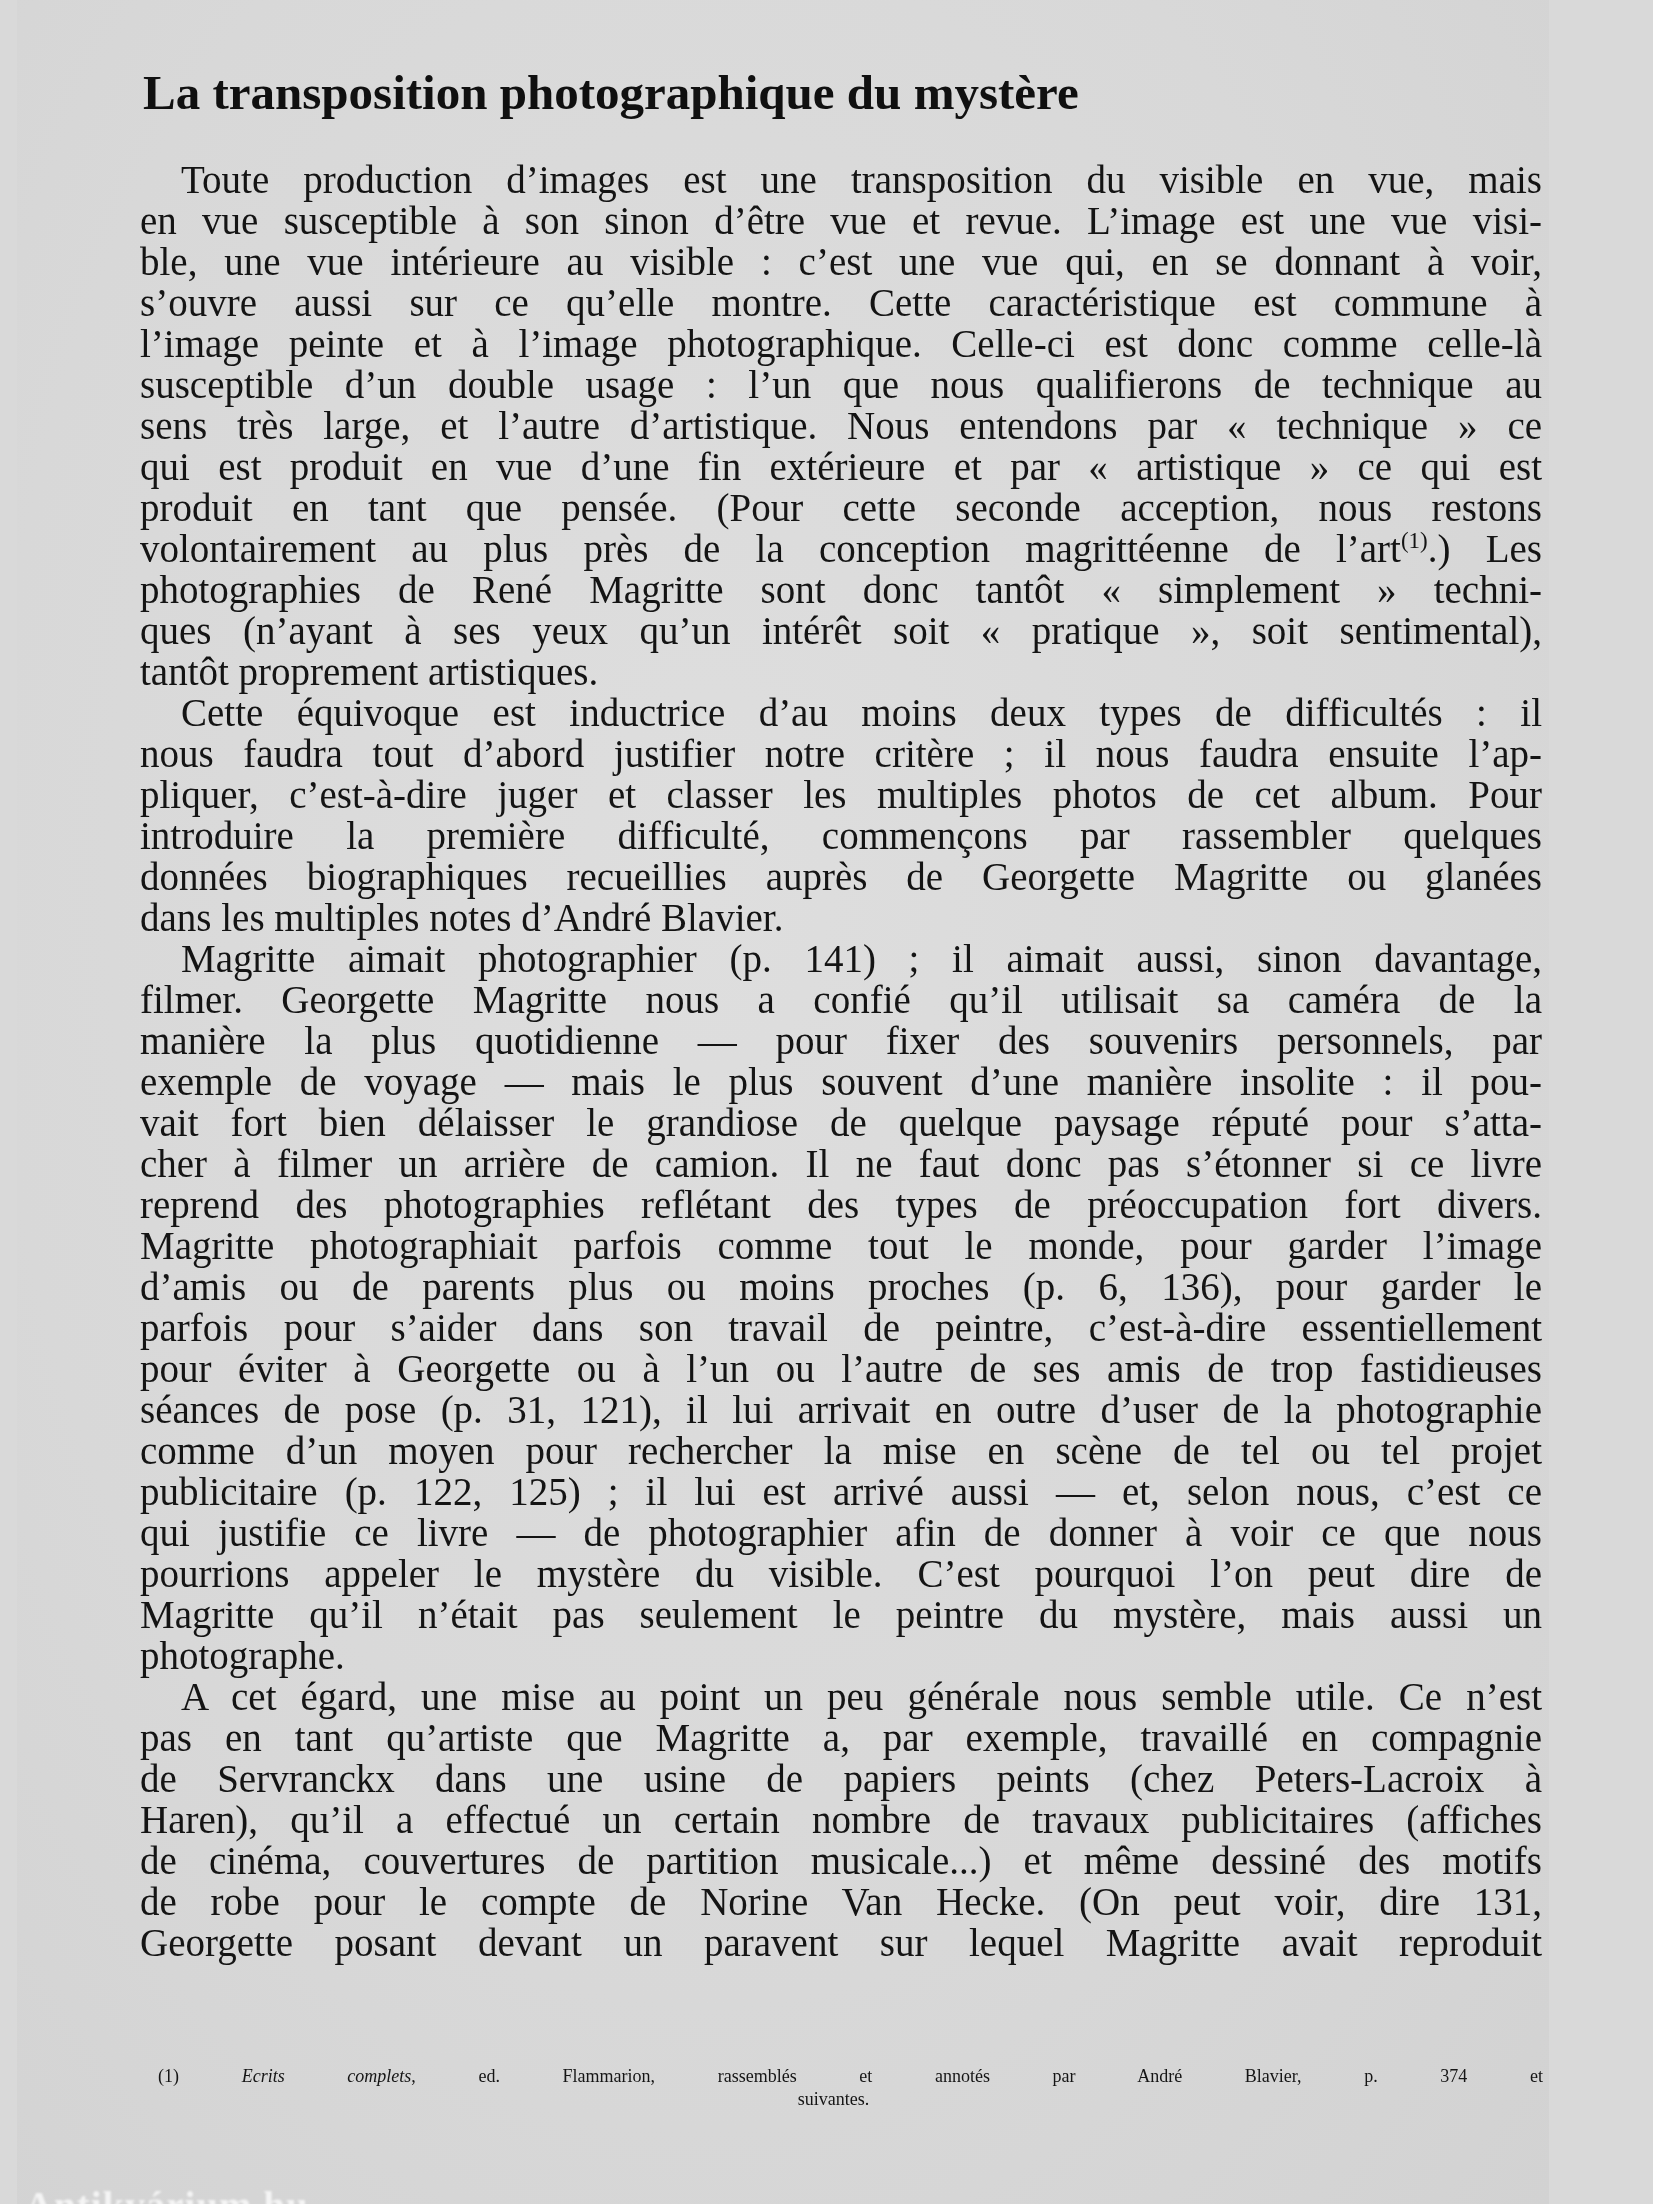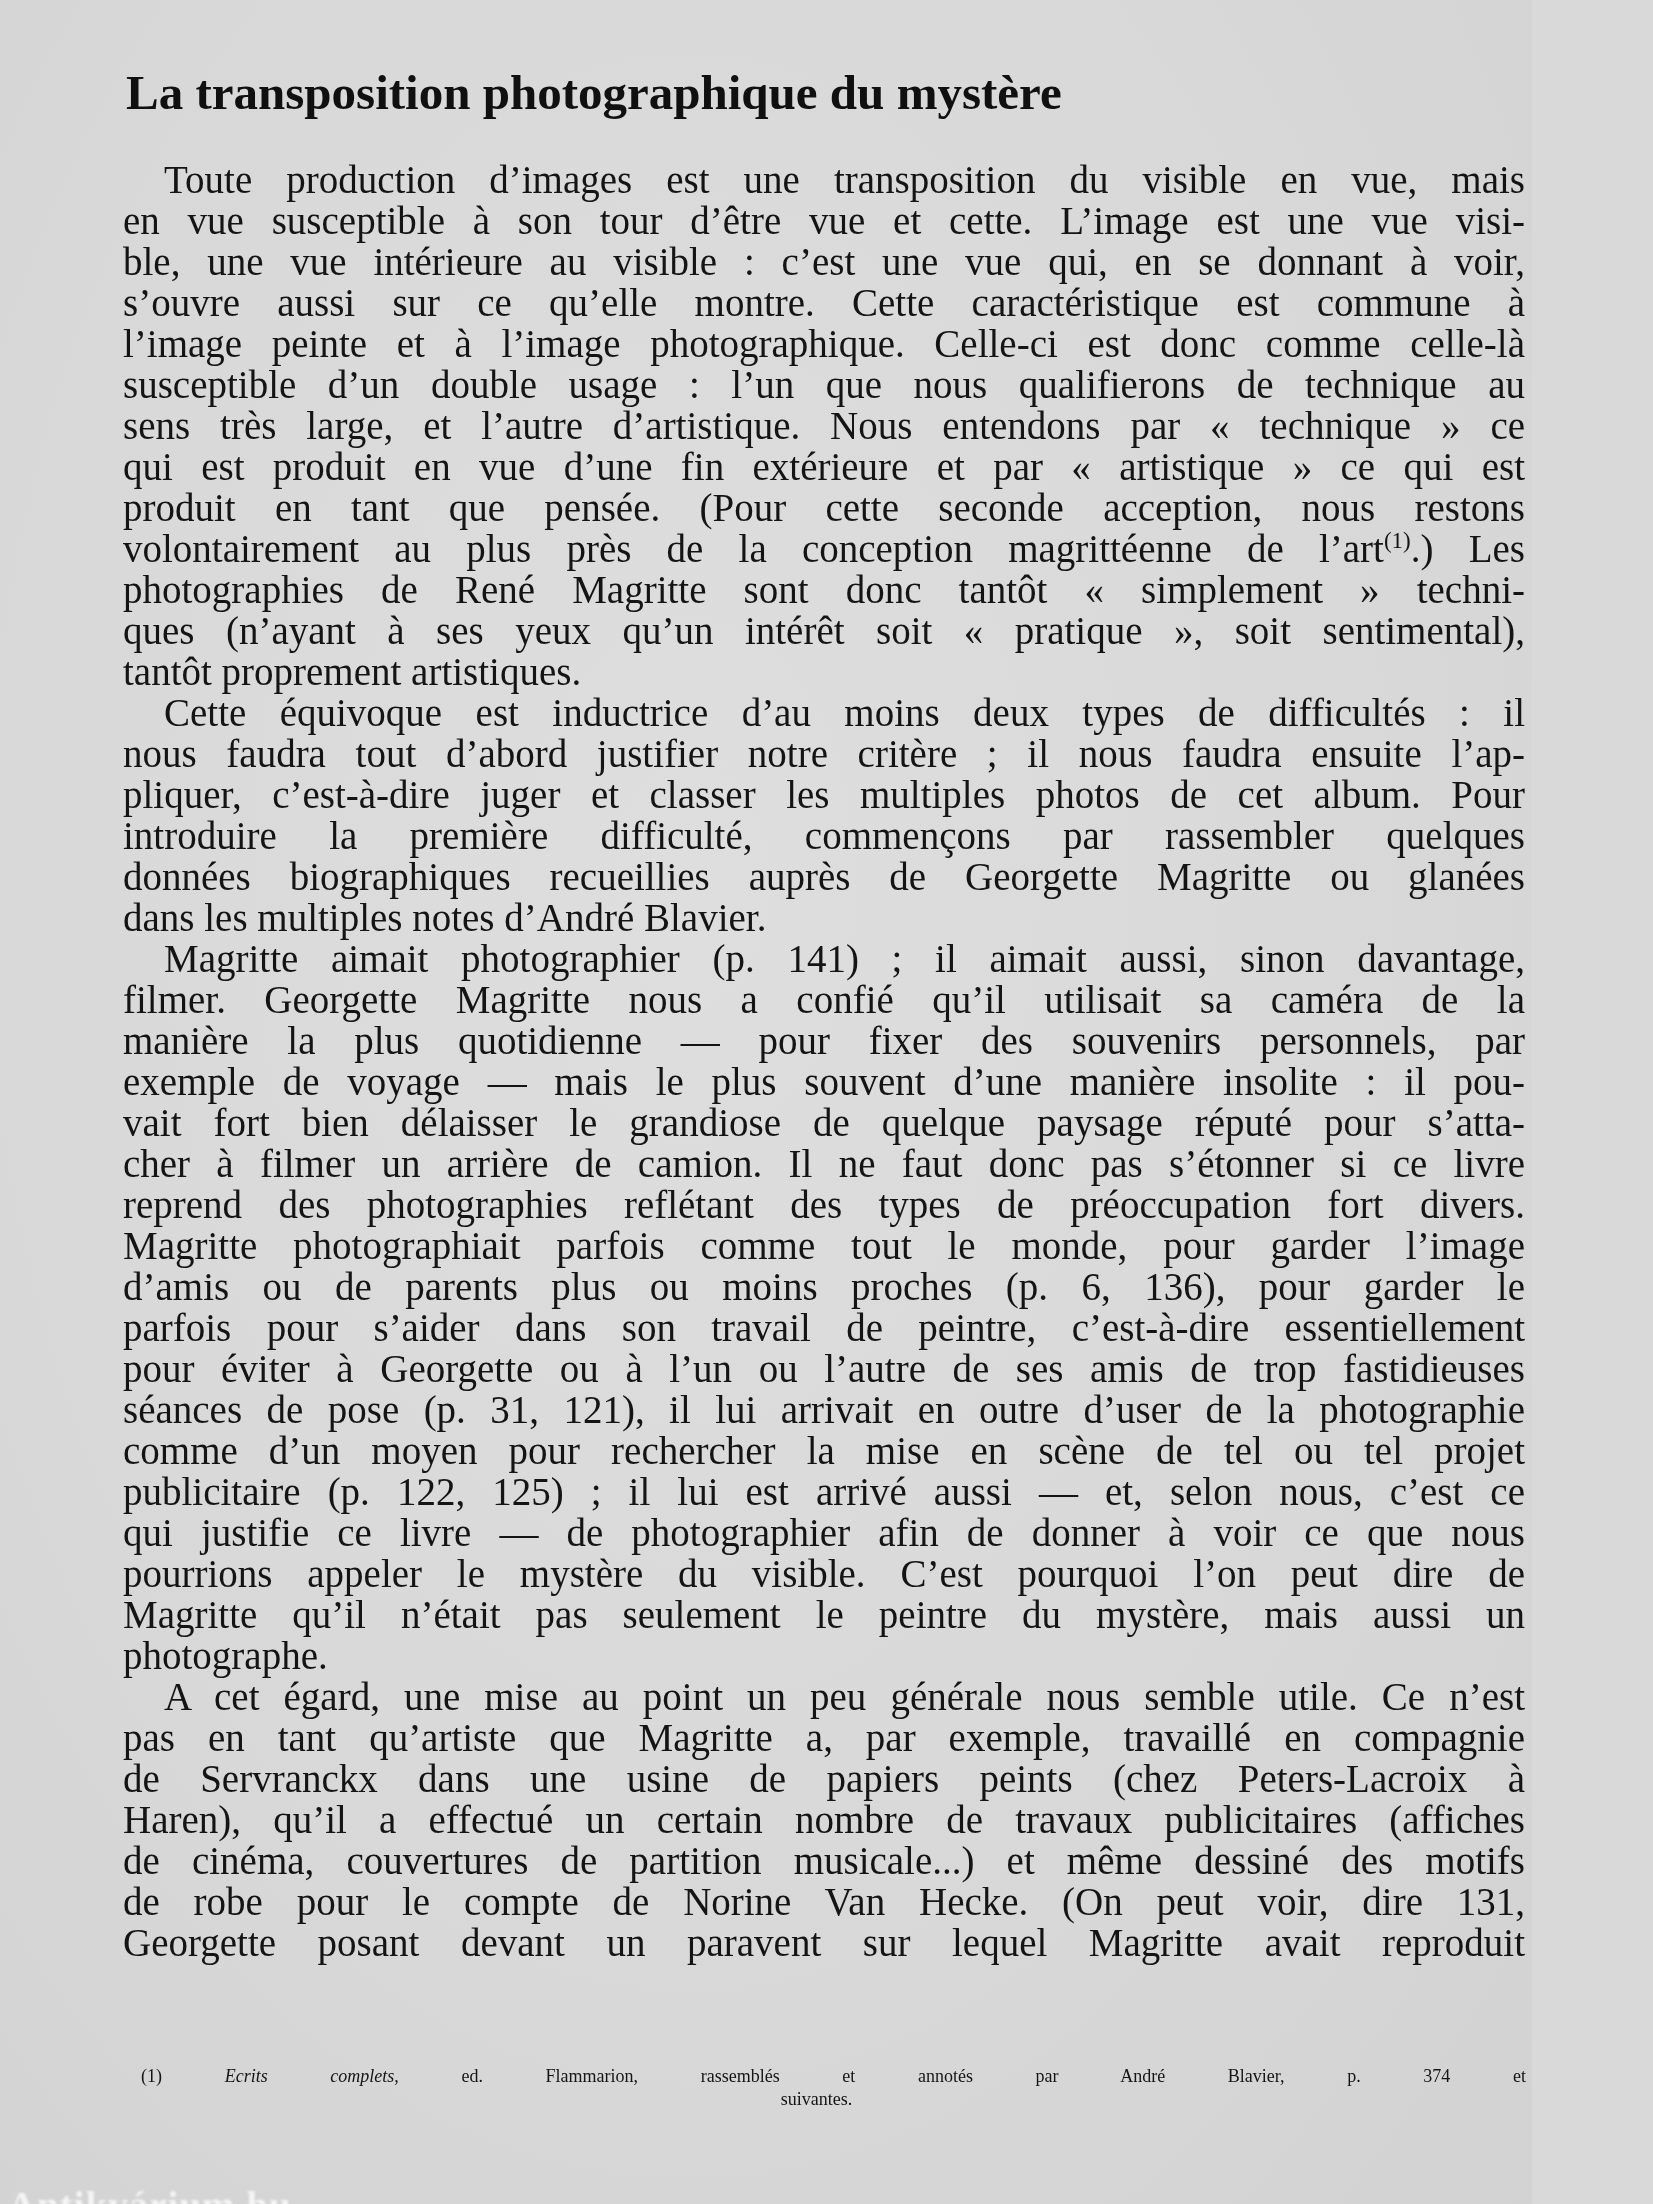--- a/index.html
+++ b/index.html
@@ -10,21 +10,21 @@
       width: 1654px;
       height: 2205px;
       background: #d9d9d9;
       position: relative;
       overflow: hidden;
       color: #141414;
       font-family: "Liberation Serif", "DejaVu Serif", serif;
     }
     .page {
       position: absolute;
-      left: 0; top: 0;
+      left: 17px; top: 0;
       width: 1532px; height: 2205px;
       background: radial-gradient(ellipse at 45% 40%, #dedede 0%, #d8d8d8 60%, #d2d2d2 100%);
     }
     .title {
       position: absolute;
       left: 126px;
       top: 64px;
       margin: 0;
       font-family: "Liberation Serif", "DejaVu Serif", serif;
       font-weight: bold;
@@ -94,21 +94,21 @@
 </head>
 <body>
 
 <div class="page">
 
   <h1 class="title">La transposition photographique du mystère</h1>
 
   <div class="body-text" id="body-text">
       <div class="para">
         <span class="line first" style="display: block;">Toute production d’images est une transposition du visible en vue, mais</span>
-        <span class="line" style="display: block;">en vue susceptible à son tour d’être vue et cette. L’image est une vue visi-</span>
+        <span class="line" style="display: block;">en vue susceptible à son sinon d’être vue et revue. L’image est une vue visi-</span>
         <span class="line" style="display: block;">ble, une vue intérieure au visible : c’est une vue qui, en se donnant à voir,</span>
         <span class="line" style="display: block;">s’ouvre aussi sur ce qu’elle montre. Cette caractéristique est commune à</span>
         <span class="line" style="display: block;">l’image peinte et à l’image photographique. Celle-ci est donc comme celle-là</span>
         <span class="line" style="display: block;">susceptible d’un double usage : l’un que nous qualifierons de technique au</span>
         <span class="line" style="display: block;">sens très large, et l’autre d’artistique. Nous entendons par « technique » ce</span>
         <span class="line" style="display: block;">qui est produit en vue d’une fin extérieure et par « artistique » ce qui est</span>
         <span class="line" style="display: block;">produit en tant que pensée. (Pour cette seconde acception, nous restons</span>
         <span class="line" style="display: block;"><span>volontairement au plus près de la conception magrittéenne de l’art</span><sup class="fnref">(1)</sup><span>.) Les</span></span>
         <span class="line" style="display: block;">photographies de René Magritte sont donc tantôt « simplement » techni-</span>
         <span class="line" style="display: block;">ques (n’ayant à ses yeux qu’un intérêt soit « pratique », soit sentimental),</span>

